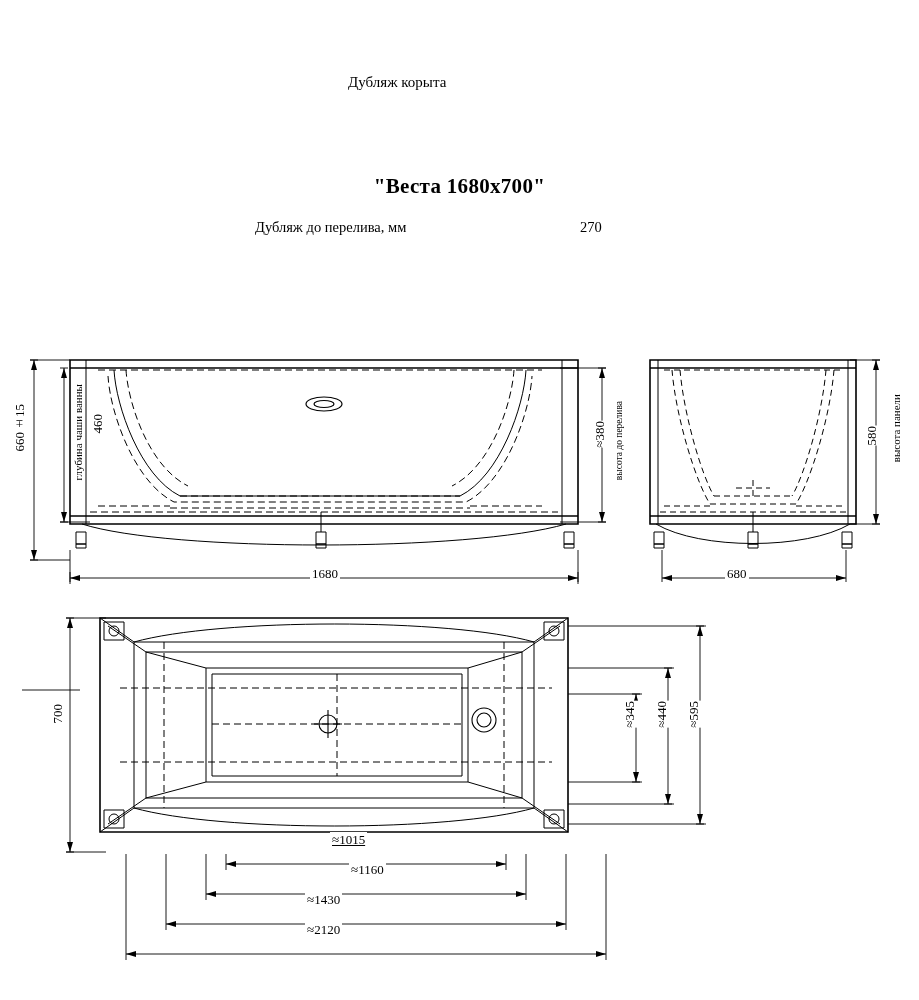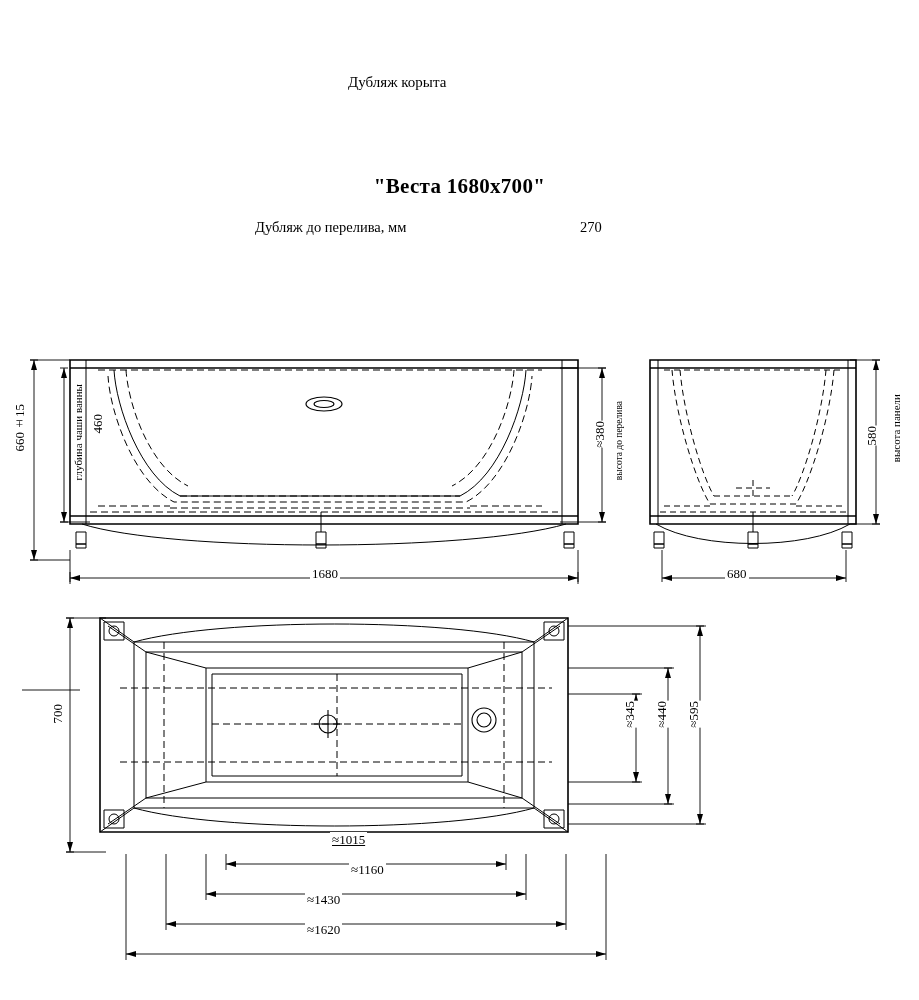--- a/index.html
+++ b/index.html
@@ -349,15 +349,15 @@
   </svg>
 
   <div class="dim-label vert" style="left:48px; top:688px;">700</div>
   <div class="dim-label vert" style="left:620px; top:685px;">≈345</div>
   <div class="dim-label vert" style="left:652px; top:685px;">≈440</div>
   <div class="dim-label vert" style="left:684px; top:685px;">≈595</div>
 
   <div class="dim-label" style="left:330px; top:816px;text-decoration:underline;">≈1015</div>
   <div class="dim-label" style="left:330px; top:846px;margin-left:19px;">≈1160</div>
   <div class="dim-label" style="left:305px; top:876px;">≈1430</div>
-  <div class="dim-label" style="left:305px; top:906px;">≈1620</div>
+  <div class="dim-label" style="left:305px; top:906px;">≈2120</div>
 
 </div>
 
 </body></html>

